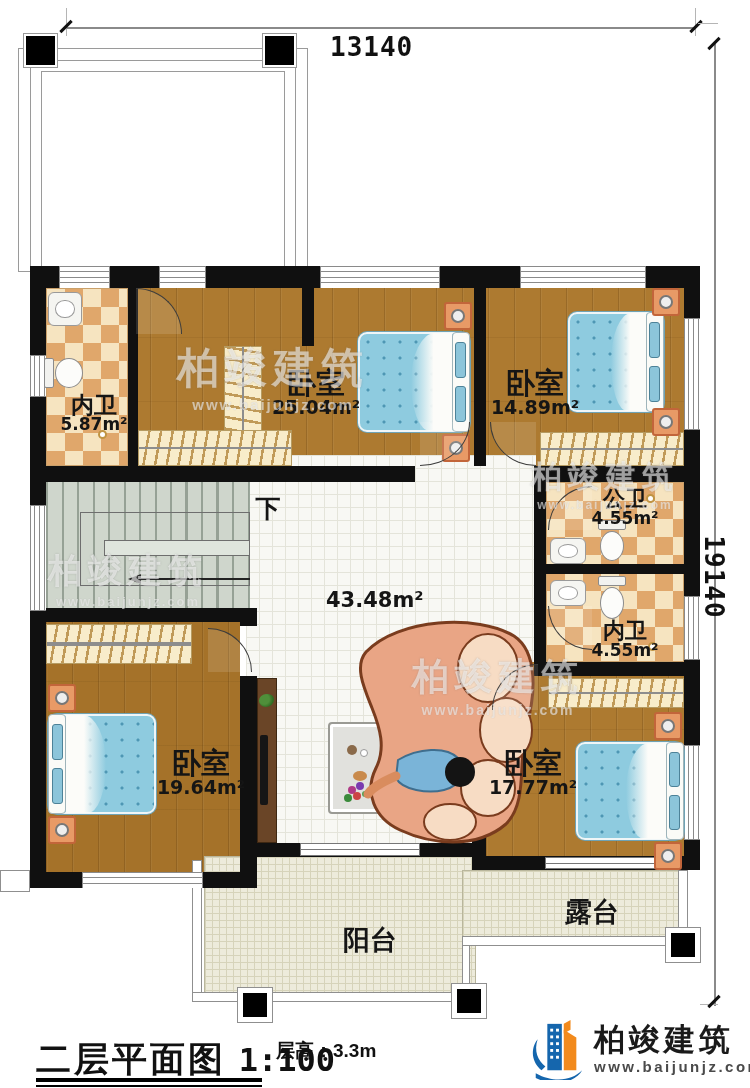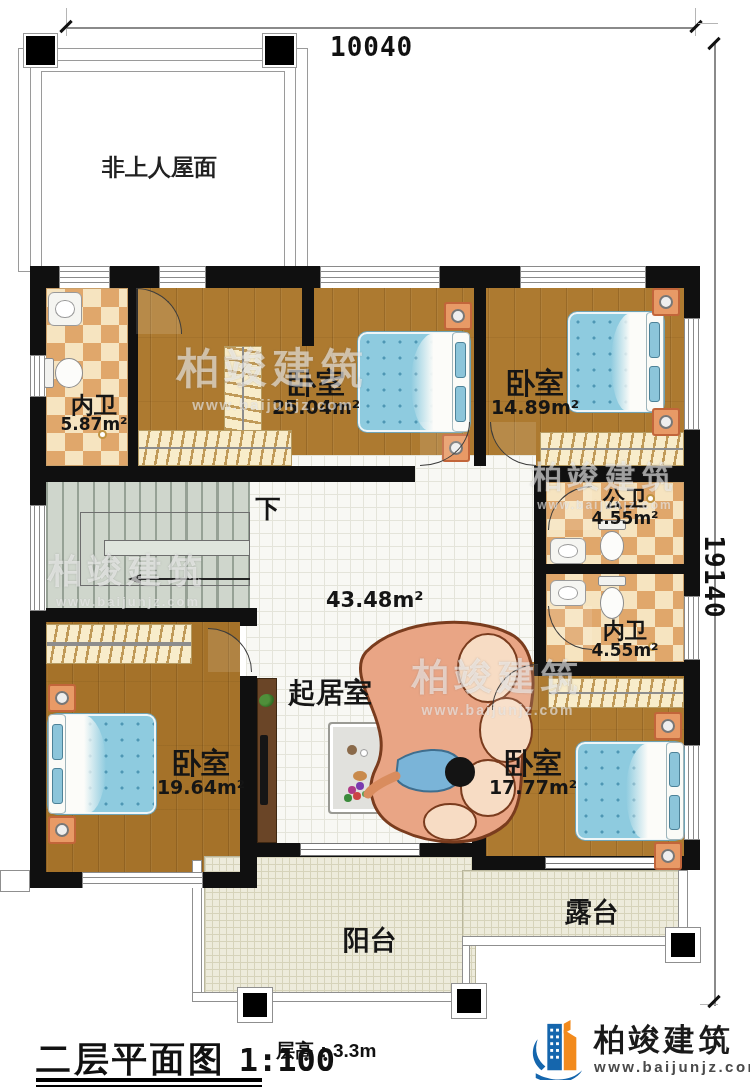--- a/index.html
+++ b/index.html
@@ -130,35 +130,34 @@
 </head>
 <body>
 
 <div id="canvas">
 
   <div class="dimline-h" style="left:66px; top:27px; width:630px;"></div>
   <div class="guide" style="left:66px; top:8px; width:1px; height:28px;"></div>
   <div class="guide" style="left:695px; top:8px; width:1px; height:28px;"></div>
   <div class="tick" style="left:58px; top:25px;"></div>
   <div class="tick" style="left:688px; top:25px;"></div>
-  <div class="dimtext" style="left:330px; top:32px;">10040</div>
+  <div class="dimtext" style="left:330px; top:32px;">13140</div>
 
   <div class="dimline-v" style="left:714px; top:44px; height:962px;"></div>
   <div class="guide" style="left:698px; top:23px; width:20px; height:1px;"></div>
   <div class="guide" style="left:700px; top:1004px; width:18px; height:1px;"></div>
   <div class="tick" style="left:706px; top:42px;"></div>
   <div class="tick" style="left:706px; top:1000px;"></div>
   <div class="dimtext" style="left:672px; top:562px; transform:rotate(90deg); transform-origin:center;">19140</div>
 
   <div class="roofline" style="left:18px; top:48px; width:290px; height:224px;"></div>
   <div class="roofline" style="left:30px; top:60px; width:266px; height:212px;"></div>
   <div class="roofline" style="left:41px; top:71px; width:244px; height:201px;"></div>
   <div class="column" style="left:24px; top:34px; width:33px; height:33px;"></div>
   <div class="column" style="left:263px; top:34px; width:33px; height:33px;"></div>
-  <div class="rooflabel" style="left:102px; top:152px;">非上人屋面</div>
 
   <div class="abs wood" style="left:46px; top:288px; width:638px; height:178px;"></div>
   <div class="abs checker" style="left:46px; top:288px; width:82px; height:178px;"></div>
   <div class="abs tile" style="left:246px; top:455px; width:290px; height:388px;"></div>
   <div class="abs stairs-floor" style="left:46px; top:482px; width:204px; height:126px;"></div>
   <div class="abs checker" style="left:546px; top:482px; width:138px; height:180px;"></div>
   <div class="abs wood wood-dark" style="left:46px; top:608px; width:194px; height:266px;"></div>
   <div class="abs wood" style="left:486px; top:662px; width:198px; height:196px;"></div>
 
   <div class="abs cream" style="left:204px; top:856px; width:272px; height:137px;"></div>
@@ -342,21 +341,20 @@
 
   <div class="rname" style="left:588px; top:484px; width:74px; font-size:22px;">公卫</div>
   <div class="rarea" style="left:582px; top:508px; width:86px; font-size:17px;">4.55m²</div>
 
   <div class="rname" style="left:588px; top:616px; width:74px; font-size:22px;">内卫</div>
   <div class="rarea" style="left:582px; top:640px; width:86px; font-size:17px;">4.55m²</div>
 
   <div class="rname" style="left:250px; top:492px; width:36px; font-size:25px;">下</div>
 
   <div class="rarea" style="left:326px; top:588px; width:96px; font-size:21px;">43.48m²</div>
-  <div class="rname" style="left:272px; top:674px; width:116px; font-size:28px;">起居室</div>
 
   <div class="rname" style="left:156px; top:744px; width:90px; font-size:29px;">卧室</div>
   <div class="rarea" style="left:148px; top:776px; width:106px; font-size:19px;">19.64m²</div>
 
   <div class="rname" style="left:488px; top:744px; width:90px; font-size:29px;">卧室</div>
   <div class="rarea" style="left:480px; top:776px; width:106px; font-size:19px;">17.77m²</div>
 
   <div class="rname" style="left:322px; top:922px; width:96px; font-size:27px;">阳台</div>
   <div class="rname" style="left:544px; top:894px; width:96px; font-size:27px;">露台</div>
 

